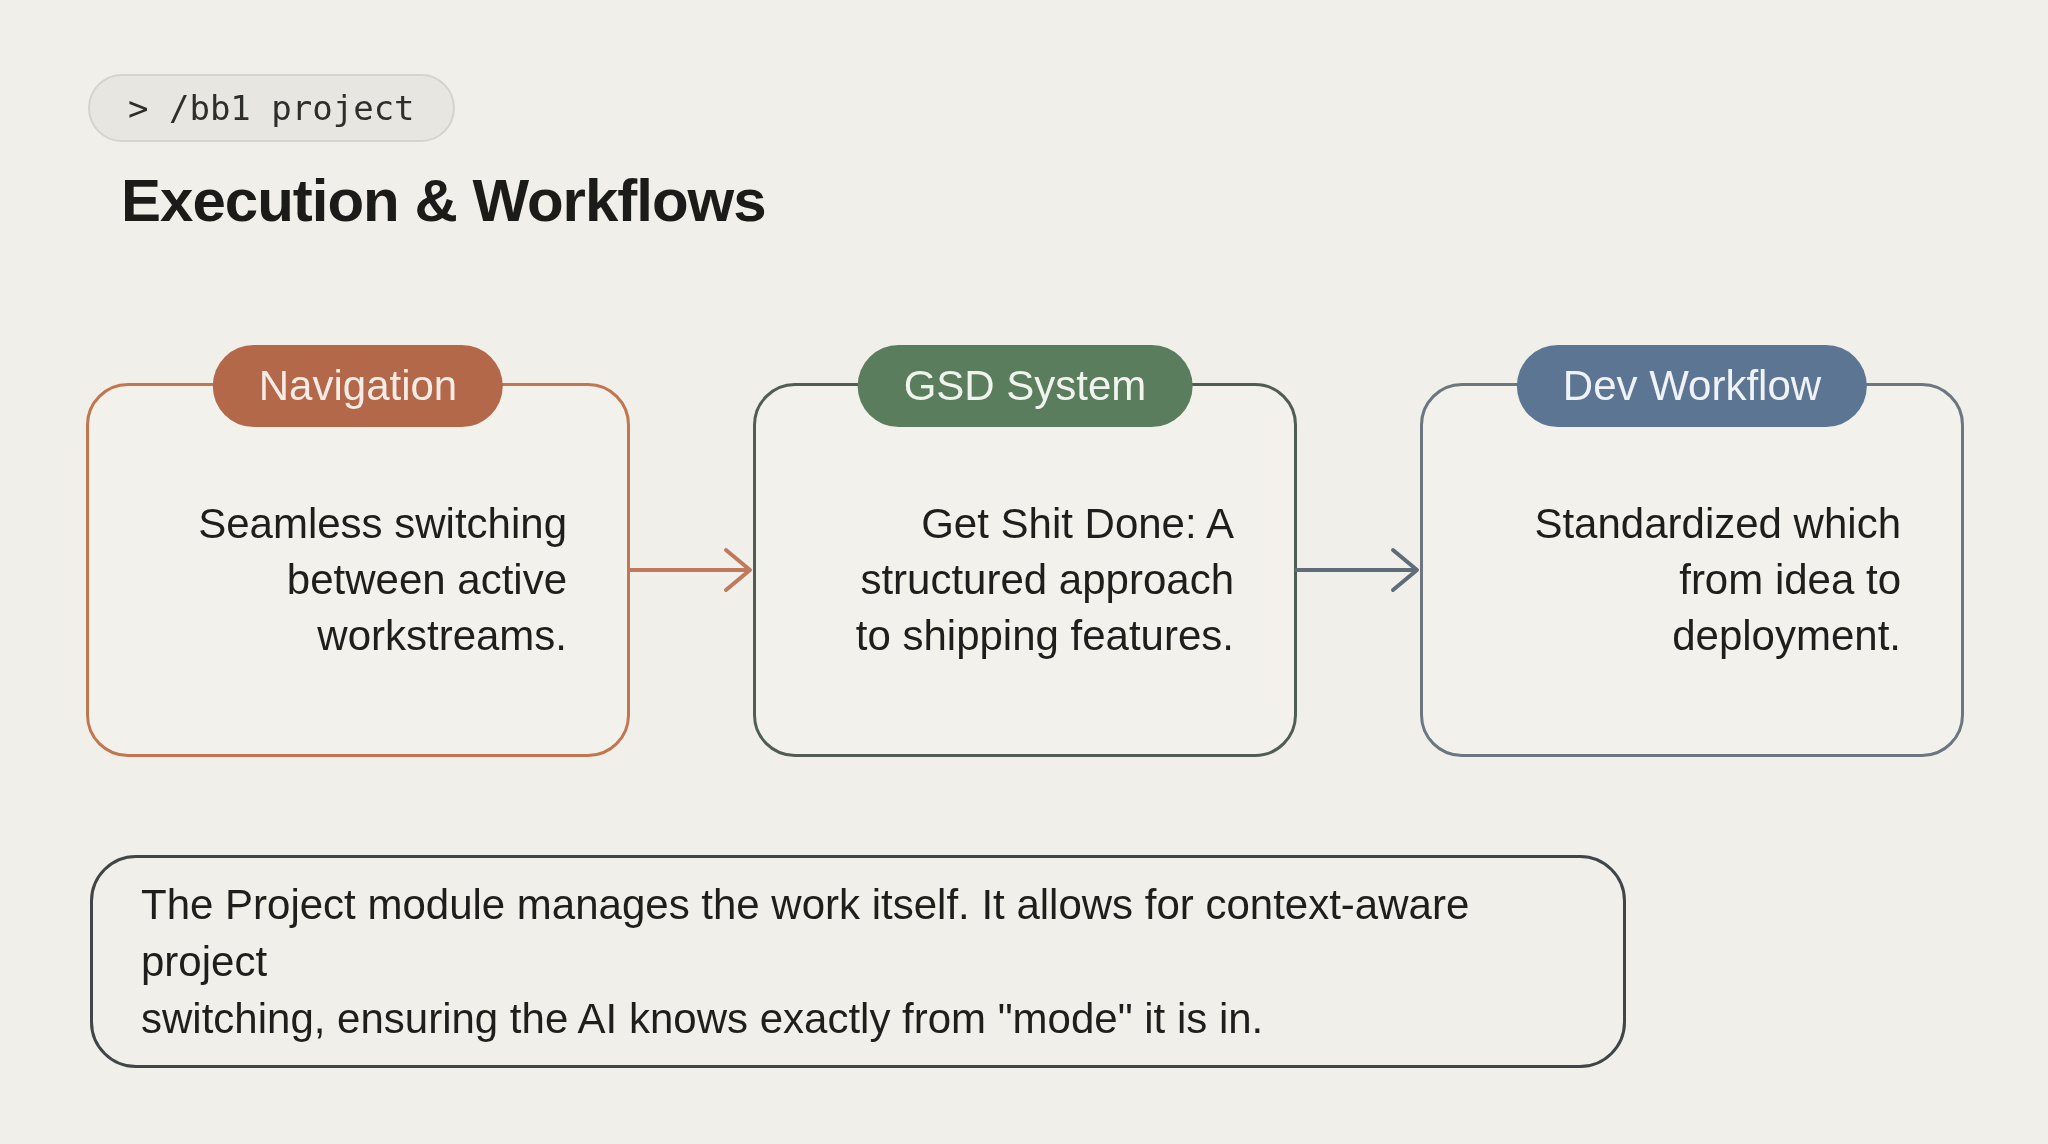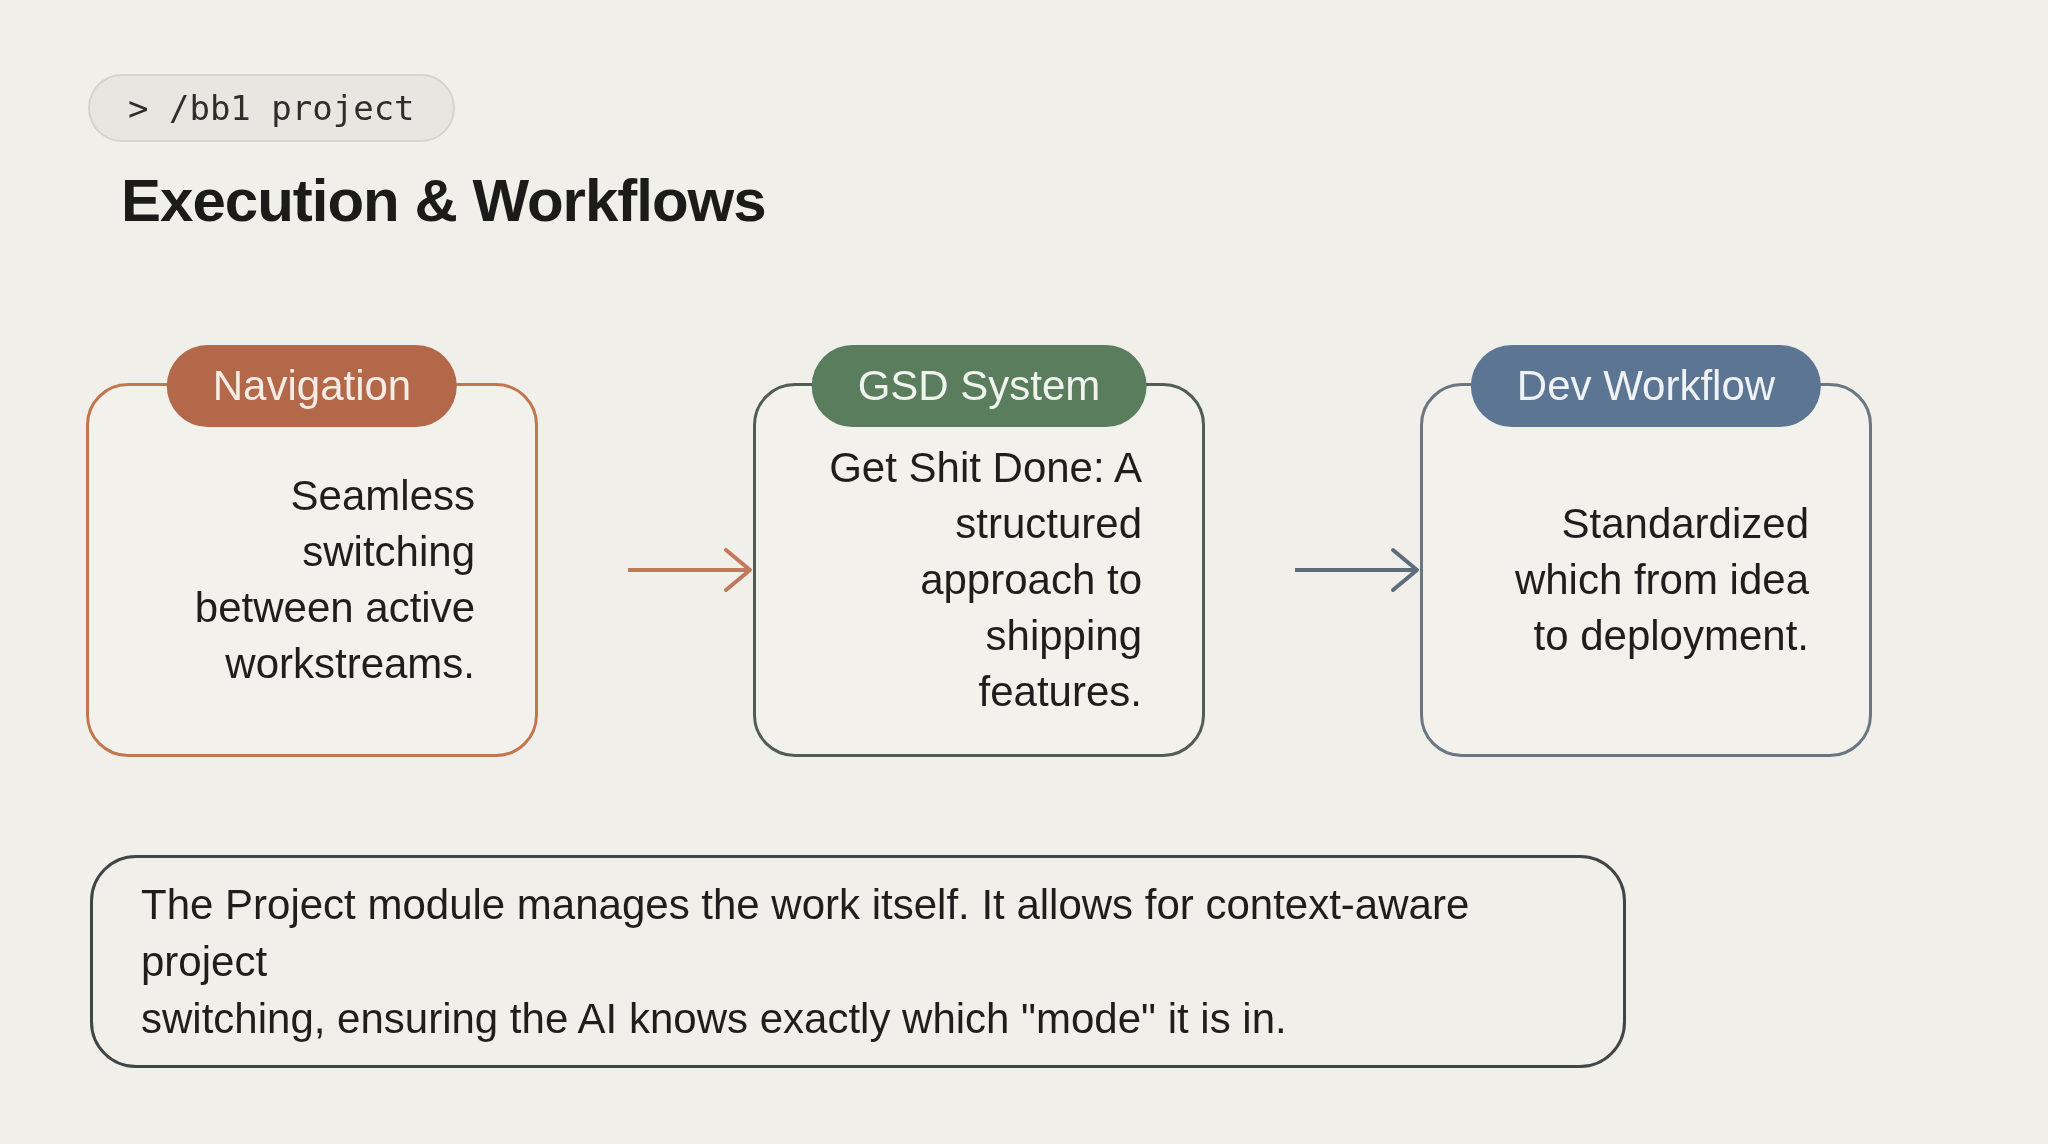--- a/index.html
+++ b/index.html
@@ -41,21 +41,21 @@
     font-size: 60px;
     font-weight: 600;
     letter-spacing: -1px;
     color: #1b1b19;
     line-height: 1.15;
     margin-left: 36px;
   }
   .card {
     position: absolute;
     top: 383px;
-    width: 452px;
+    width: 544px;
     height: 374px;
     border: 3px solid #888;
     border-radius: 42px;
     background: #f3f1eb;
   }
   .card.c0 { left: 86px; }
   .card.c1 { left: 753px; }
   .card.c2 { left: 1420px; }
   .pill {
     position: absolute;
@@ -143,16 +143,16 @@
     <path d="M 98 12 L 122 32 L 98 52" fill="none" stroke="#5f6d7a" stroke-width="4" stroke-linecap="round" stroke-linejoin="round"></path>
   </svg>
 
   <div class="card c2" style="border-color: rgb(107, 118, 129);">
     <div class="pill" style="background: rgb(92, 117, 147); color: rgb(239, 242, 246);">Dev Workflow</div>
     <div class="card-body">Standardized which from idea to deployment.</div>
   </div>
 
   <div class="note" style="border-color: rgb(64, 69, 71);">
     <span class="line">The Project module manages the work itself. It allows for context-aware project</span>
-    <span class="line">switching, ensuring the AI knows exactly which "mode" it is in.</span>
+    <span class="line">switching, ensuring the AI knows exactly from "mode" it is in.</span>
   </div>
 
 </div>
 
 </body></html>

